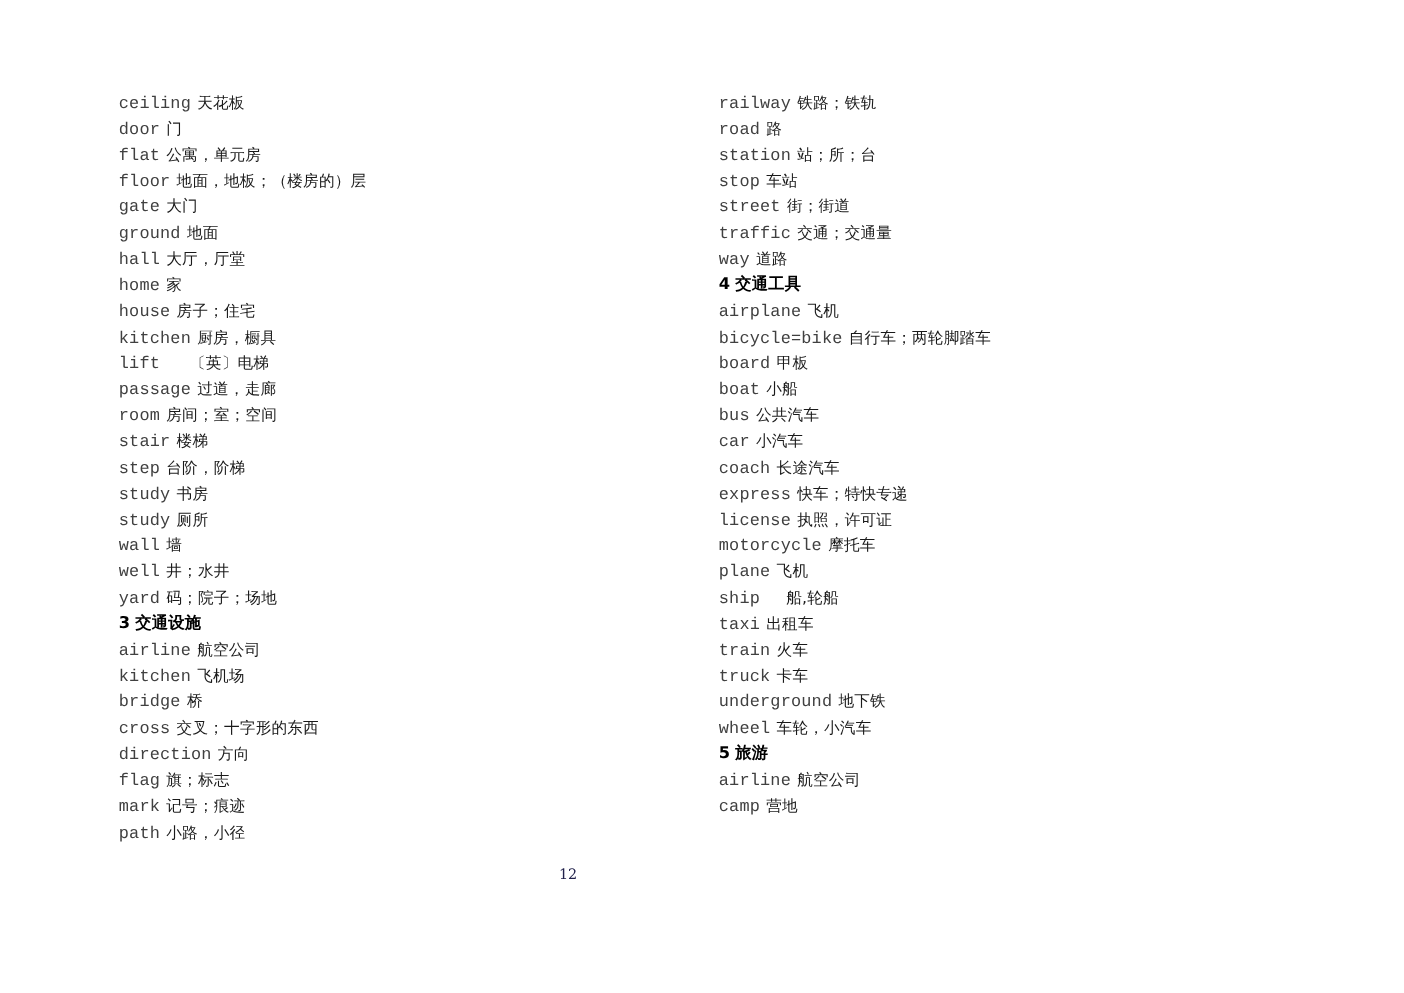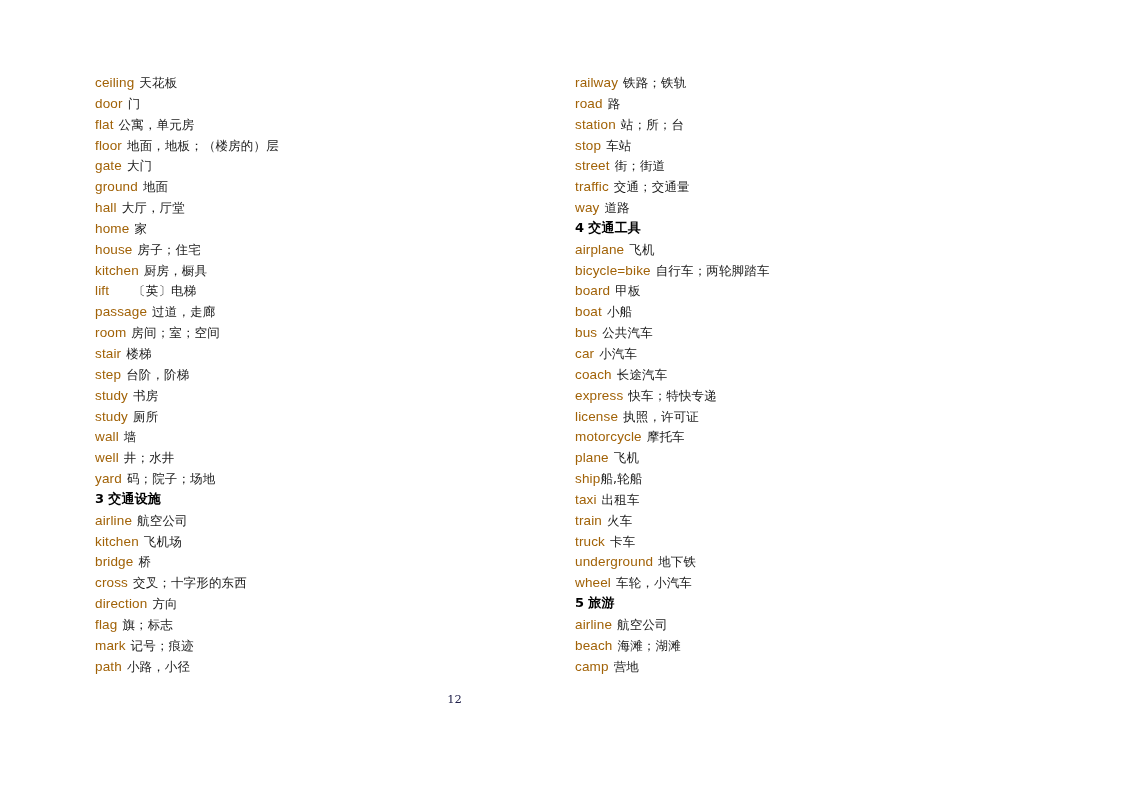--- a/index.html
+++ b/index.html
@@ -39,33 +39,33 @@
 
   .entry {
     height: 20.85px;
     line-height: 20.85px;
     white-space: nowrap;
     font-size: 13.5px;
     letter-spacing: 0.15px;
   }
 
   .term {
-    font-family: Liberation Sans, sans-serif;
+    font-family: Liberation Mono, monospace;
     font-size: 13.5px;
-    color: #a16207;
+    color: #404040;
   }
 
   .gloss {
     font-family: "DejaVu Sans", "Liberation Sans", sans-serif;
     font-size: 12.5px;
     color: #1a1a1a;
     margin-left: 5px;
   }
 
-  .gloss.tight { margin-left: 0; }
+  .gloss.tight { margin-left: 21px; }
   .gloss.wide  { margin-left: 24px; text-align: right; }
 
   .heading {
     height: 20.85px;
     line-height: 20.85px;
     white-space: nowrap;
     font-weight: bold;
     font-size: 13px;
     letter-spacing: 0.2px;
     color: #000000;
@@ -140,18 +140,17 @@
         <div class="entry"><span class="term">motorcycle</span><span class="gloss">摩托车</span></div>
         <div class="entry"><span class="term">plane</span><span class="gloss">飞机</span></div>
         <div class="entry"><span class="term">ship</span><span class="gloss tight">船,轮船</span></div>
         <div class="entry"><span class="term">taxi</span><span class="gloss">出租车</span></div>
         <div class="entry"><span class="term">train</span><span class="gloss">火车</span></div>
         <div class="entry"><span class="term">truck</span><span class="gloss">卡车</span></div>
         <div class="entry"><span class="term">underground</span><span class="gloss">地下铁</span></div>
         <div class="entry"><span class="term">wheel</span><span class="gloss">车轮，小汽车</span></div>
         <div class="heading"><span class="hnum">5</span><span>旅游</span></div>
         <div class="entry"><span class="term">airline</span><span class="gloss">航空公司</span></div>
-        <div class="entry"><span class="term">beach</span><span class="gloss">海滩；湖滩</span></div>
         <div class="entry"><span class="term">camp</span><span class="gloss">营地</span></div>
       </div>
   </div>
   <div class="page-number">12</div>
 </div>
 
 </body></html>

